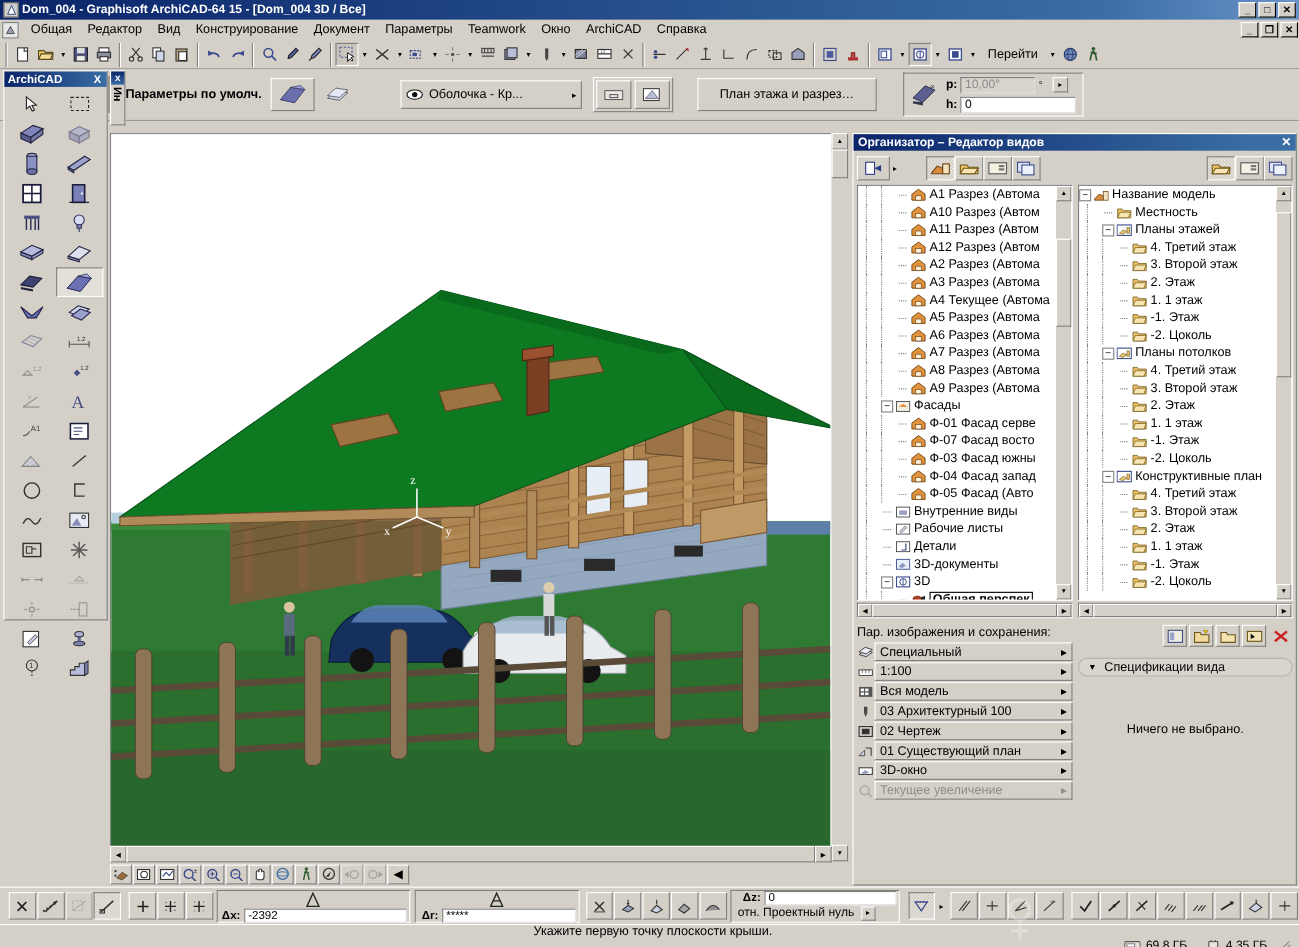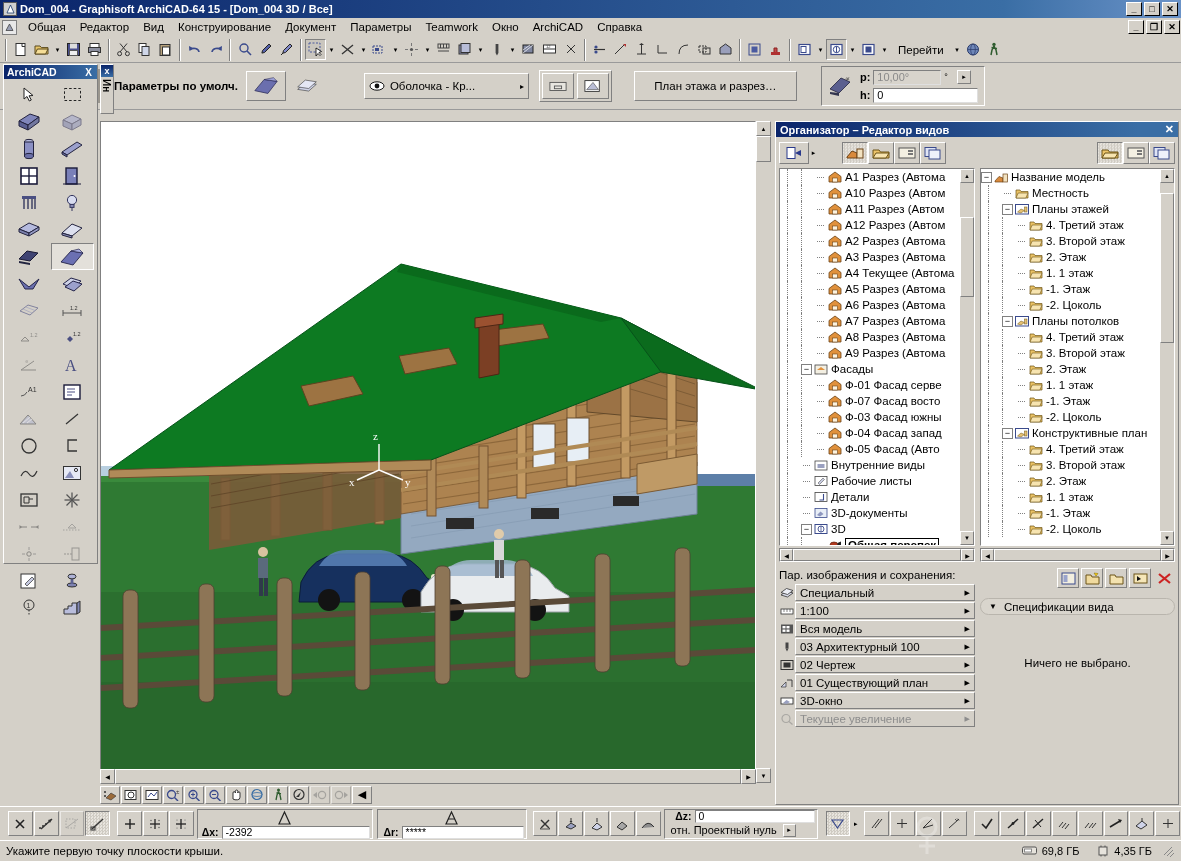--- a/index.html
+++ b/index.html
@@ -141,21 +141,21 @@
             background:repeating-conic-gradient(#cfcbc3 0% 25%,#e8e5df 0% 50%) 0/3px 3px;}
   .coordgrp{display:flex;align-items:center;height:30px;border:1px solid;
             border-color:#808080 #fff #fff #808080;padding:0 2px;margin:0 2px;flex-direction:column;}
   .coordrows{display:flex;flex-direction:column;gap:1px;}
   .crow{display:flex;align-items:center;height:13px;}
   .clab{width:22px;font-size:10.5px;font-weight:bold;text-align:right;padding-right:3px;}
   .cval{background:#fff;border:1px solid;border-color:#808080 #dfdfdf #dfdfdf #808080;
         height:13px;display:flex;align-items:center;padding:0 3px;font-size:10.5px;}
   .statusbar{position:absolute;left:0;top:840px;width:1181px;height:21px;background:#d4d0c8;
              display:flex;align-items:center;padding-left:6px;font-size:11.5px;
-             border-top:1px solid #fff;}
+             border-top:1px solid #fff;flex-direction:column;}
   .diskinfo{margin-left:auto;display:flex;align-items:center;gap:5px;padding-right:6px;
             font-size:11px;}
   .watermark{position:absolute;left:900px;top:812px;width:290px;height:48px;
              pointer-events:none;opacity:.33;}
   .wm-text{font-size:31px;color:#fff;font-family:"Liberation Sans",sans-serif;
            letter-spacing:1px;text-shadow:0 1px 1px rgba(0,0,0,.25);}
 </style>
 </head>
 <body>
 

